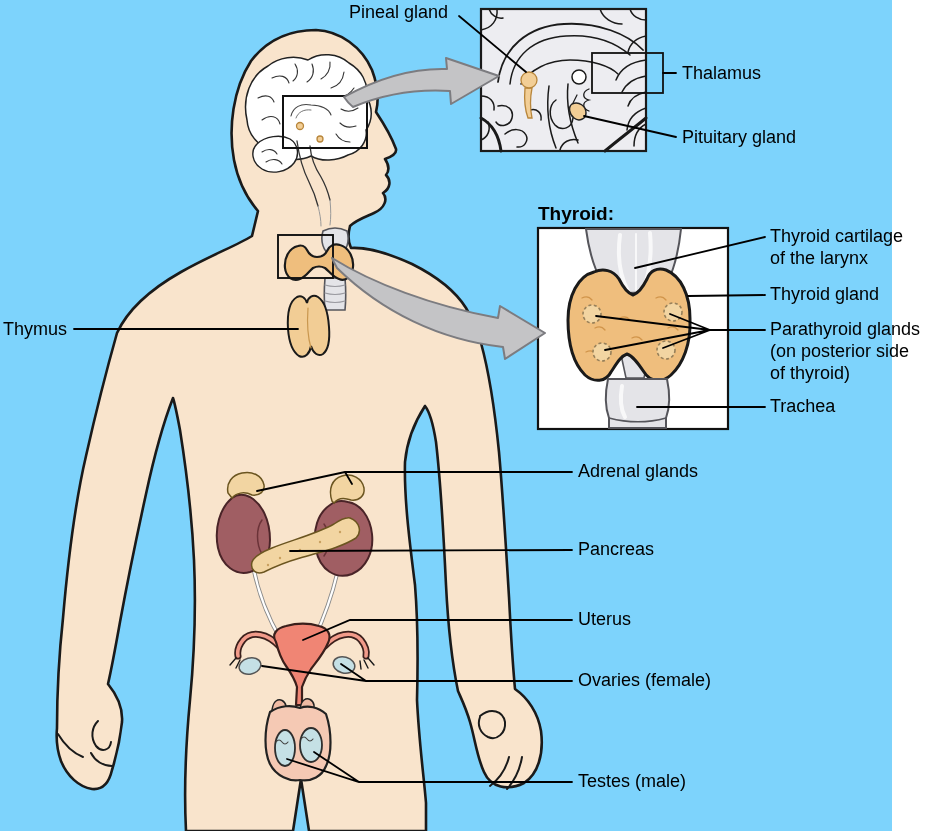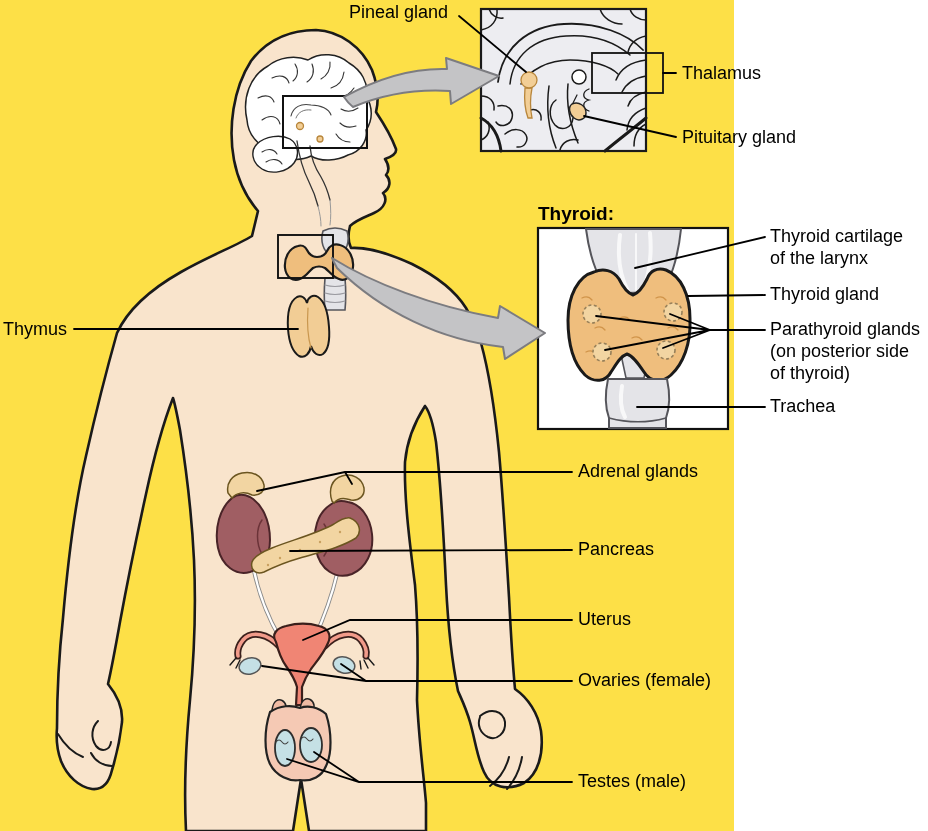--- a/index.html
+++ b/index.html
@@ -1,16 +1,16 @@
 <!DOCTYPE html>
 <html style="--skin: #F9E4CC; --outline: #1A1A1A; --thyroid_orange: #EFBE7D; --gland_tan: #F2D5A2; --thymus_tan: #F2CD95; --pineal_tan: #F2CE96; --kidney_red: #A05E63; --uterus_coral: #F08574; --gonad_blue: #C5E0E5; --scrotum_pink: #F5C9B4; --inset_bg: #EDEDF1; --cartilage_gray: #E4E4E8; --arrow_gray: #C4C4C6; --arrow_edge: #7C7C80;"><head>
 <meta charset="utf-8">
 <style>
   html,body{margin:0;padding:0;background:#fff}
-  #stage{width:734px;height:831px;position:relative;background:#fde047}
+  #stage{width:892px;height:831px;position:relative;background:#7dd3fc}
   svg{display:block}
   .skin{fill:var(--skin);stroke:var(--outline);stroke-width:2.6;stroke-linejoin:round}
   .brain{fill:#fff;stroke:#222;stroke-width:1.5;stroke-linejoin:round}
   .sulci{fill:none;stroke:#333;stroke-width:1.1;stroke-linecap:round}
   .handln{fill:none;stroke:var(--outline);stroke-width:2;stroke-linecap:round}
   .graypart{fill:var(--cartilage_gray);stroke:#55555B;stroke-width:1.6}
   .thy{fill:var(--thyroid_orange);stroke:var(--outline);stroke-width:2.2;stroke-linejoin:round}
   .thytex{fill:none;stroke:#D1954B;stroke-width:1.3;stroke-linecap:round}
   .thymus{fill:var(--thymus_tan);stroke:var(--outline);stroke-width:2}
   .tan{fill:var(--gland_tan);stroke:#6B5520;stroke-width:1.5}

